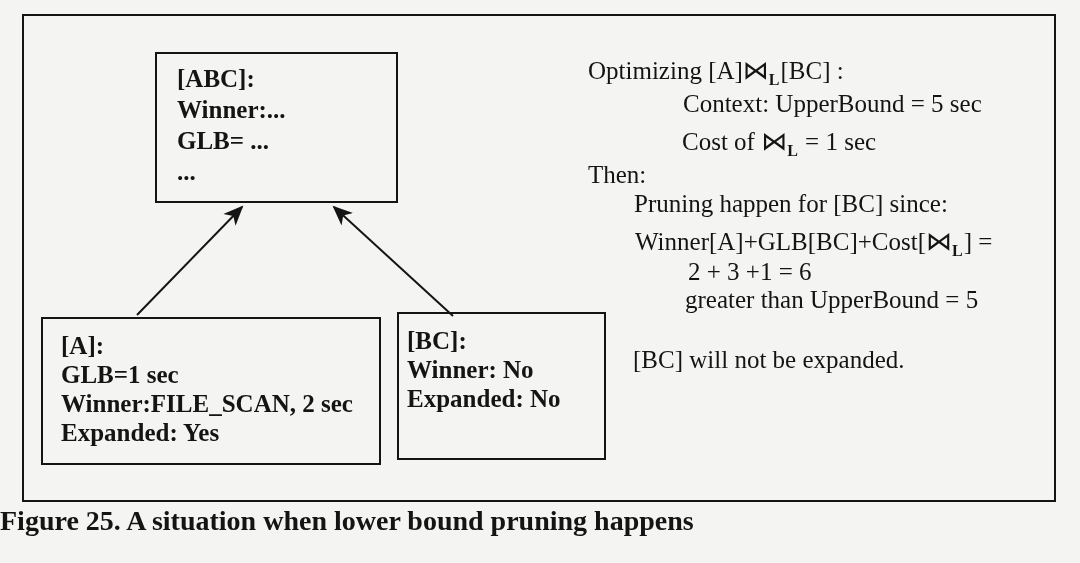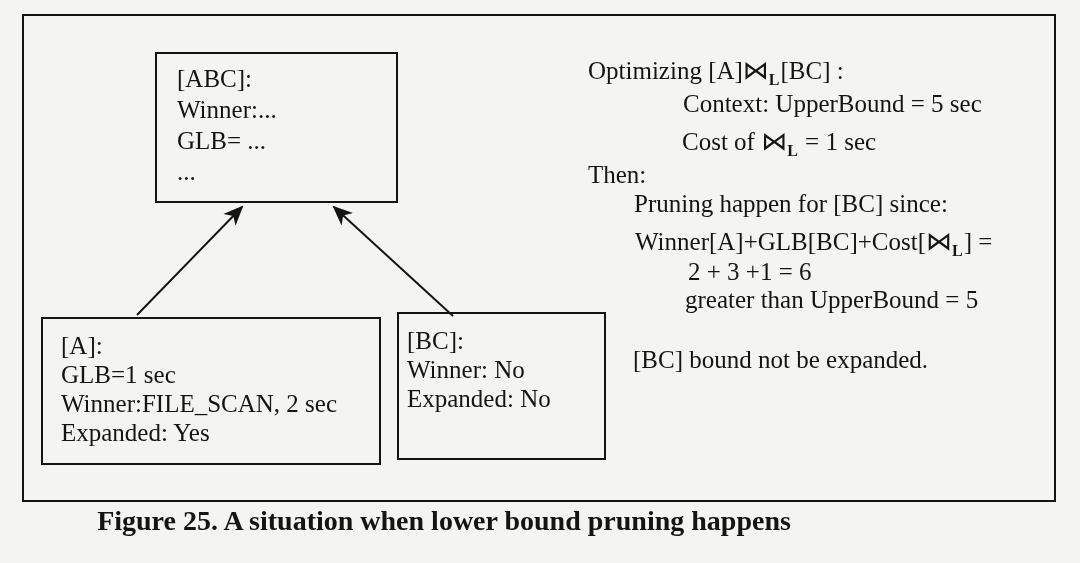--- a/index.html
+++ b/index.html
@@ -19,20 +19,21 @@
     border: 2px solid #141414;
     box-sizing: border-box;
   }
   .node {
     position: absolute;
     border: 2px solid #141414;
     box-sizing: border-box;
     background: transparent;
     font-size: 25px;
     white-space: nowrap;
+    font-weight: bold;
   }
   .node-abc { left: 155px; top: 52px;  width: 243px; height: 151px; padding: 9px 0 0 20px;  line-height: 31px; }
   .node-a   { left: 41px;  top: 317px; width: 340px; height: 148px; padding: 12px 0 0 18px; line-height: 29px; }
   .node-bc  { left: 397px; top: 312px; width: 209px; height: 148px; padding: 12px 0 0 8px; line-height: 29px; }
   .arrows { position: absolute; left: 0; top: 0; width: 1080px; height: 563px; }
   .ann-line {
     position: absolute;
     font-size: 25px;
     line-height: 30px;
     white-space: nowrap;
@@ -50,21 +51,21 @@
   .subL {
     font-weight: bold;
     font-size: 16px;
     vertical-align: -6px;
     margin-right: 1px;
   }
   .caption {
     position: absolute;
     left: 0; top: 505px;
     width: 888px;
-    text-align: center;
+    text-align: left;
     font-weight: bold;
     font-size: 28px;
     line-height: 32px;
   }
 </style>
 </head>
 <body>
 
 <div class="screen">
 
@@ -101,17 +102,17 @@
   </div>
 
   <div class="ann-line ann-l1"><span>Optimizing [A]</span><span class="join">⋈</span><span class="subL">L</span><span>[BC] :</span></div>
   <div class="ann-line ann-l2"><span>Context: UpperBound = 5 sec</span></div>
   <div class="ann-line ann-l3"><span>Cost of </span><span class="join">⋈</span><span class="subL">L</span><span> = 1 sec</span></div>
   <div class="ann-line ann-l4"><span>Then:</span></div>
   <div class="ann-line ann-l5"><span>Pruning happen for [BC] since:</span></div>
   <div class="ann-line ann-l6"><span>Winner[A]+GLB[BC]+Cost[</span><span class="join">⋈</span><span class="subL">L</span><span>] =</span></div>
   <div class="ann-line ann-l7"><span>2 + 3 +1 = 6</span></div>
   <div class="ann-line ann-l8"><span>greater than UpperBound = 5</span></div>
-  <div class="ann-line ann-l9"><span>[BC] bound not be expanded.</span></div>
+  <div class="ann-line ann-l9"><span>[BC] will not be expanded.</span></div>
 
   <div class="caption">Figure 25. A situation when lower bound pruning happens</div>
 
 </div>
 
 </body></html>

